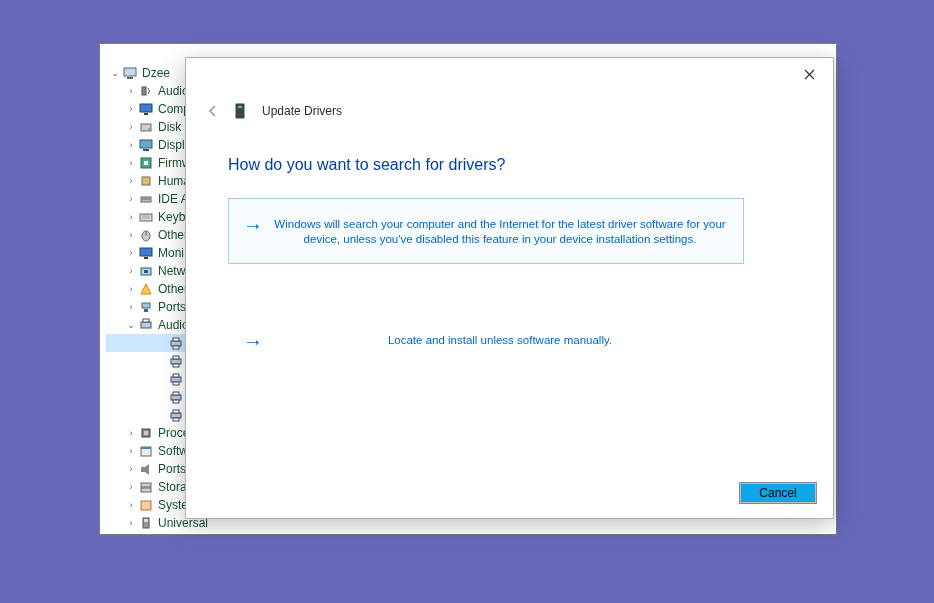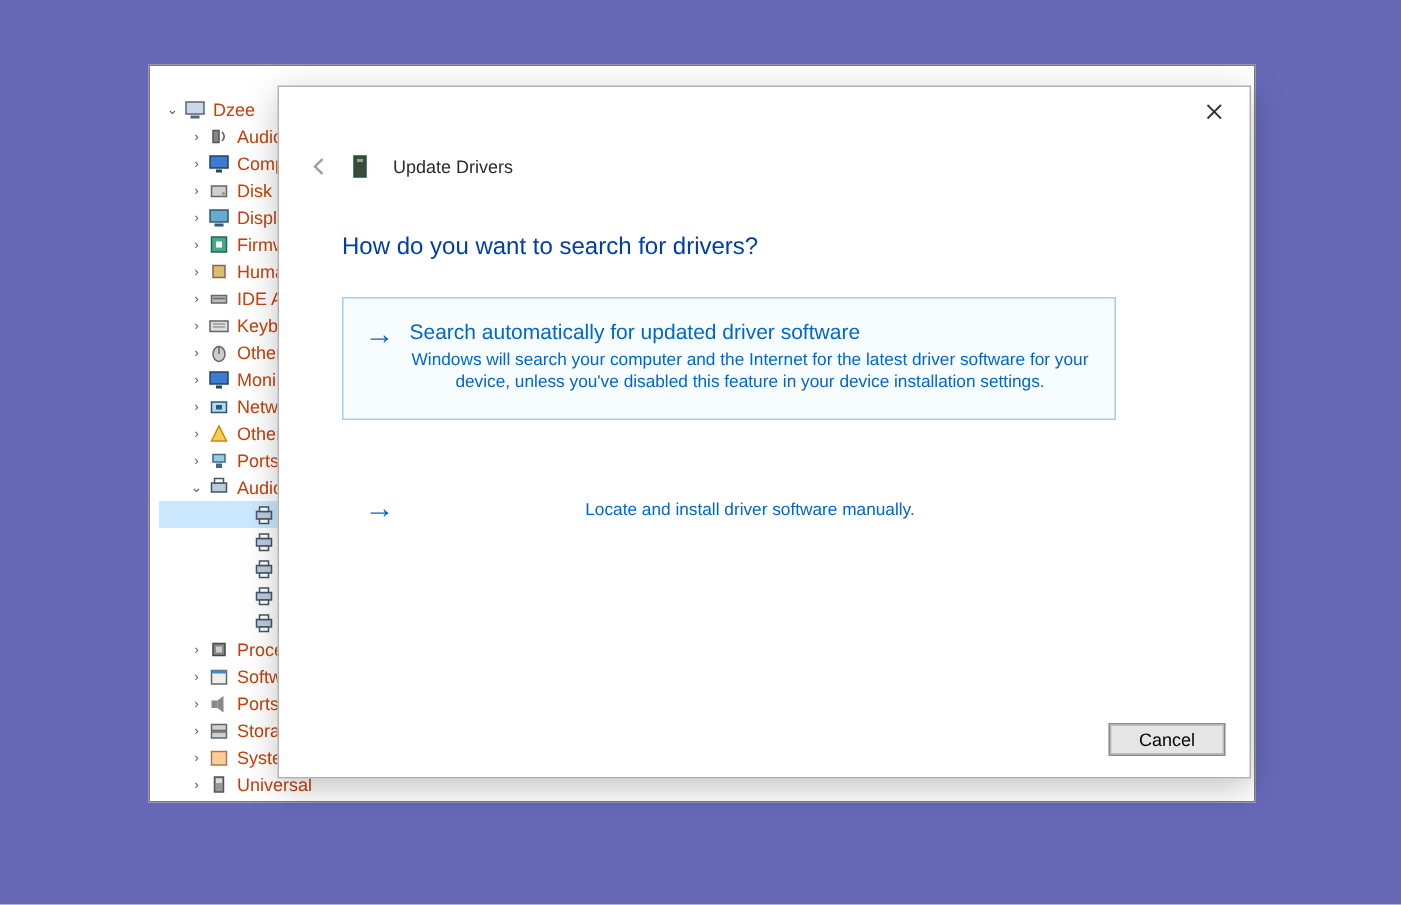--- a/index.html
+++ b/index.html
@@ -31,21 +31,21 @@
   }
   .tree-row {
     display: flex;
     align-items: center;
     height: 18px;
     white-space: nowrap;
     overflow: hidden;
   }
   .tw { display:inline-block; width:14px; text-align:center; color:#5a5a5a; font-size:9px; }
   .ic { display:inline-flex; width:16px; height:16px; align-items:center; justify-content:center; margin-right:4px; }
-  .lbl { font-size:12px; color:#c2410c;text-align:center; }
+  .lbl { font-size:12px; color:#14532d;text-align:center; }
   .sel { background:#cce8ff; }
   .ind1 { padding-left: 2px; }
   .ind2 { padding-left: 18px; }
   .ind3 { padding-left: 48px; }
 
   .dialog {
     position: absolute;
     left: 185px;
     top: 57px;
     width: 649px;
@@ -113,21 +113,21 @@
     text-align: center;
   }
   .footer {
     position: absolute;
     right: 16px; bottom: 14px;
   }
   .btn {
     min-width: 78px;
     height: 22px;
     border: 1px solid #8a8a8a;
-    background: #e5e5e5;
+    background: #0ea5e9;
     font-size: 12px;
     cursor: pointer;
     box-shadow: 0 0 0 1px #bdbdbd inset;
   }
 </style>
 </head>
 <body>
 
 <div class="devmgr">
   <div class="tree">
@@ -420,25 +420,24 @@
           <rect x="3" y="1" width="8" height="14" fill="#3c4a3c" stroke="#253"></rect>
           <rect x="5" y="3" width="4" height="2" fill="#8a8"></rect>
         </svg>
       </span>
     <span style="font-weight:400;">Update Drivers</span>
   </div>
   <div class="heading">How do you want to search for drivers?</div>
 
   <div class="option opt1 highlight">
     <span class="arrow">→</span>
-    <div class="option-title">Search automatically for updated driver software</div>
     <div class="option-desc">Windows will search your computer and the Internet for the latest driver software for your device, unless you've disabled this feature in your device installation settings.</div>
   </div>
 
   <div class="option opt2">
     <span class="arrow">→</span>
-    <div class="option-desc">Locate and install driver software manually.</div>
+    <div class="option-desc">Locate and install unless software manually.</div>
   </div>
 
   <div class="footer">
     <button class="btn">Cancel</button>
   </div>
 </div>
 
 </body></html>

